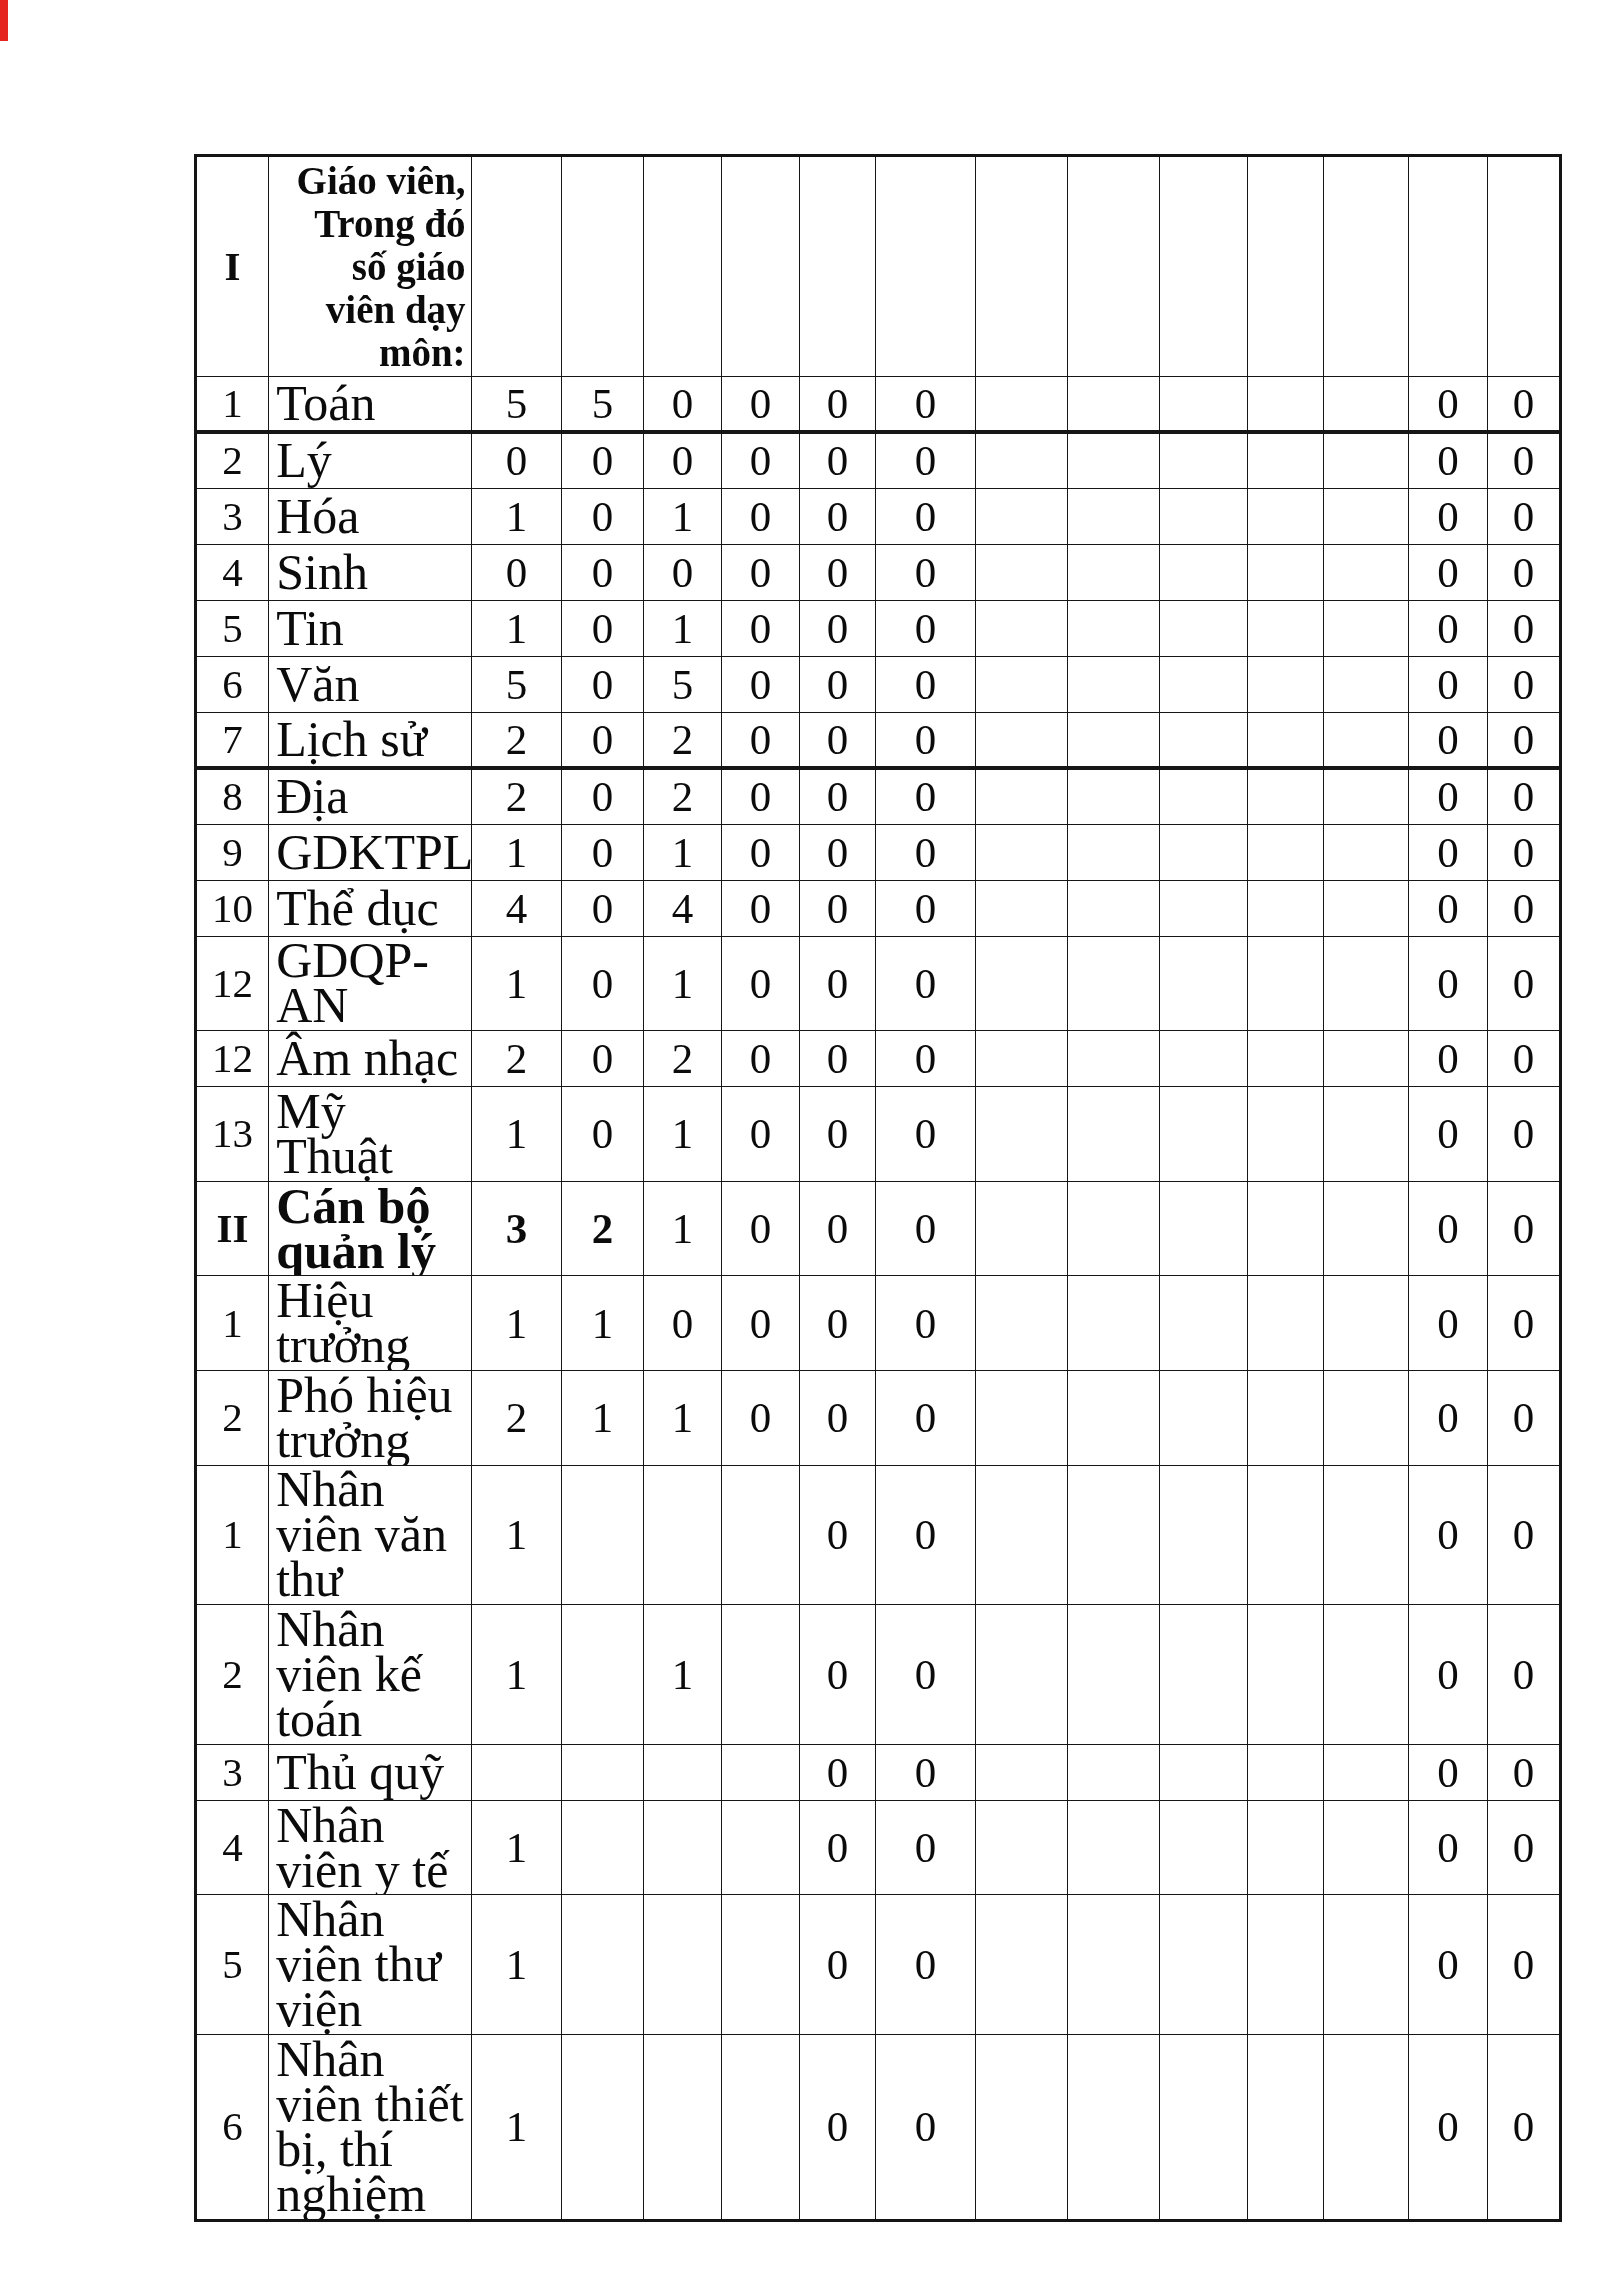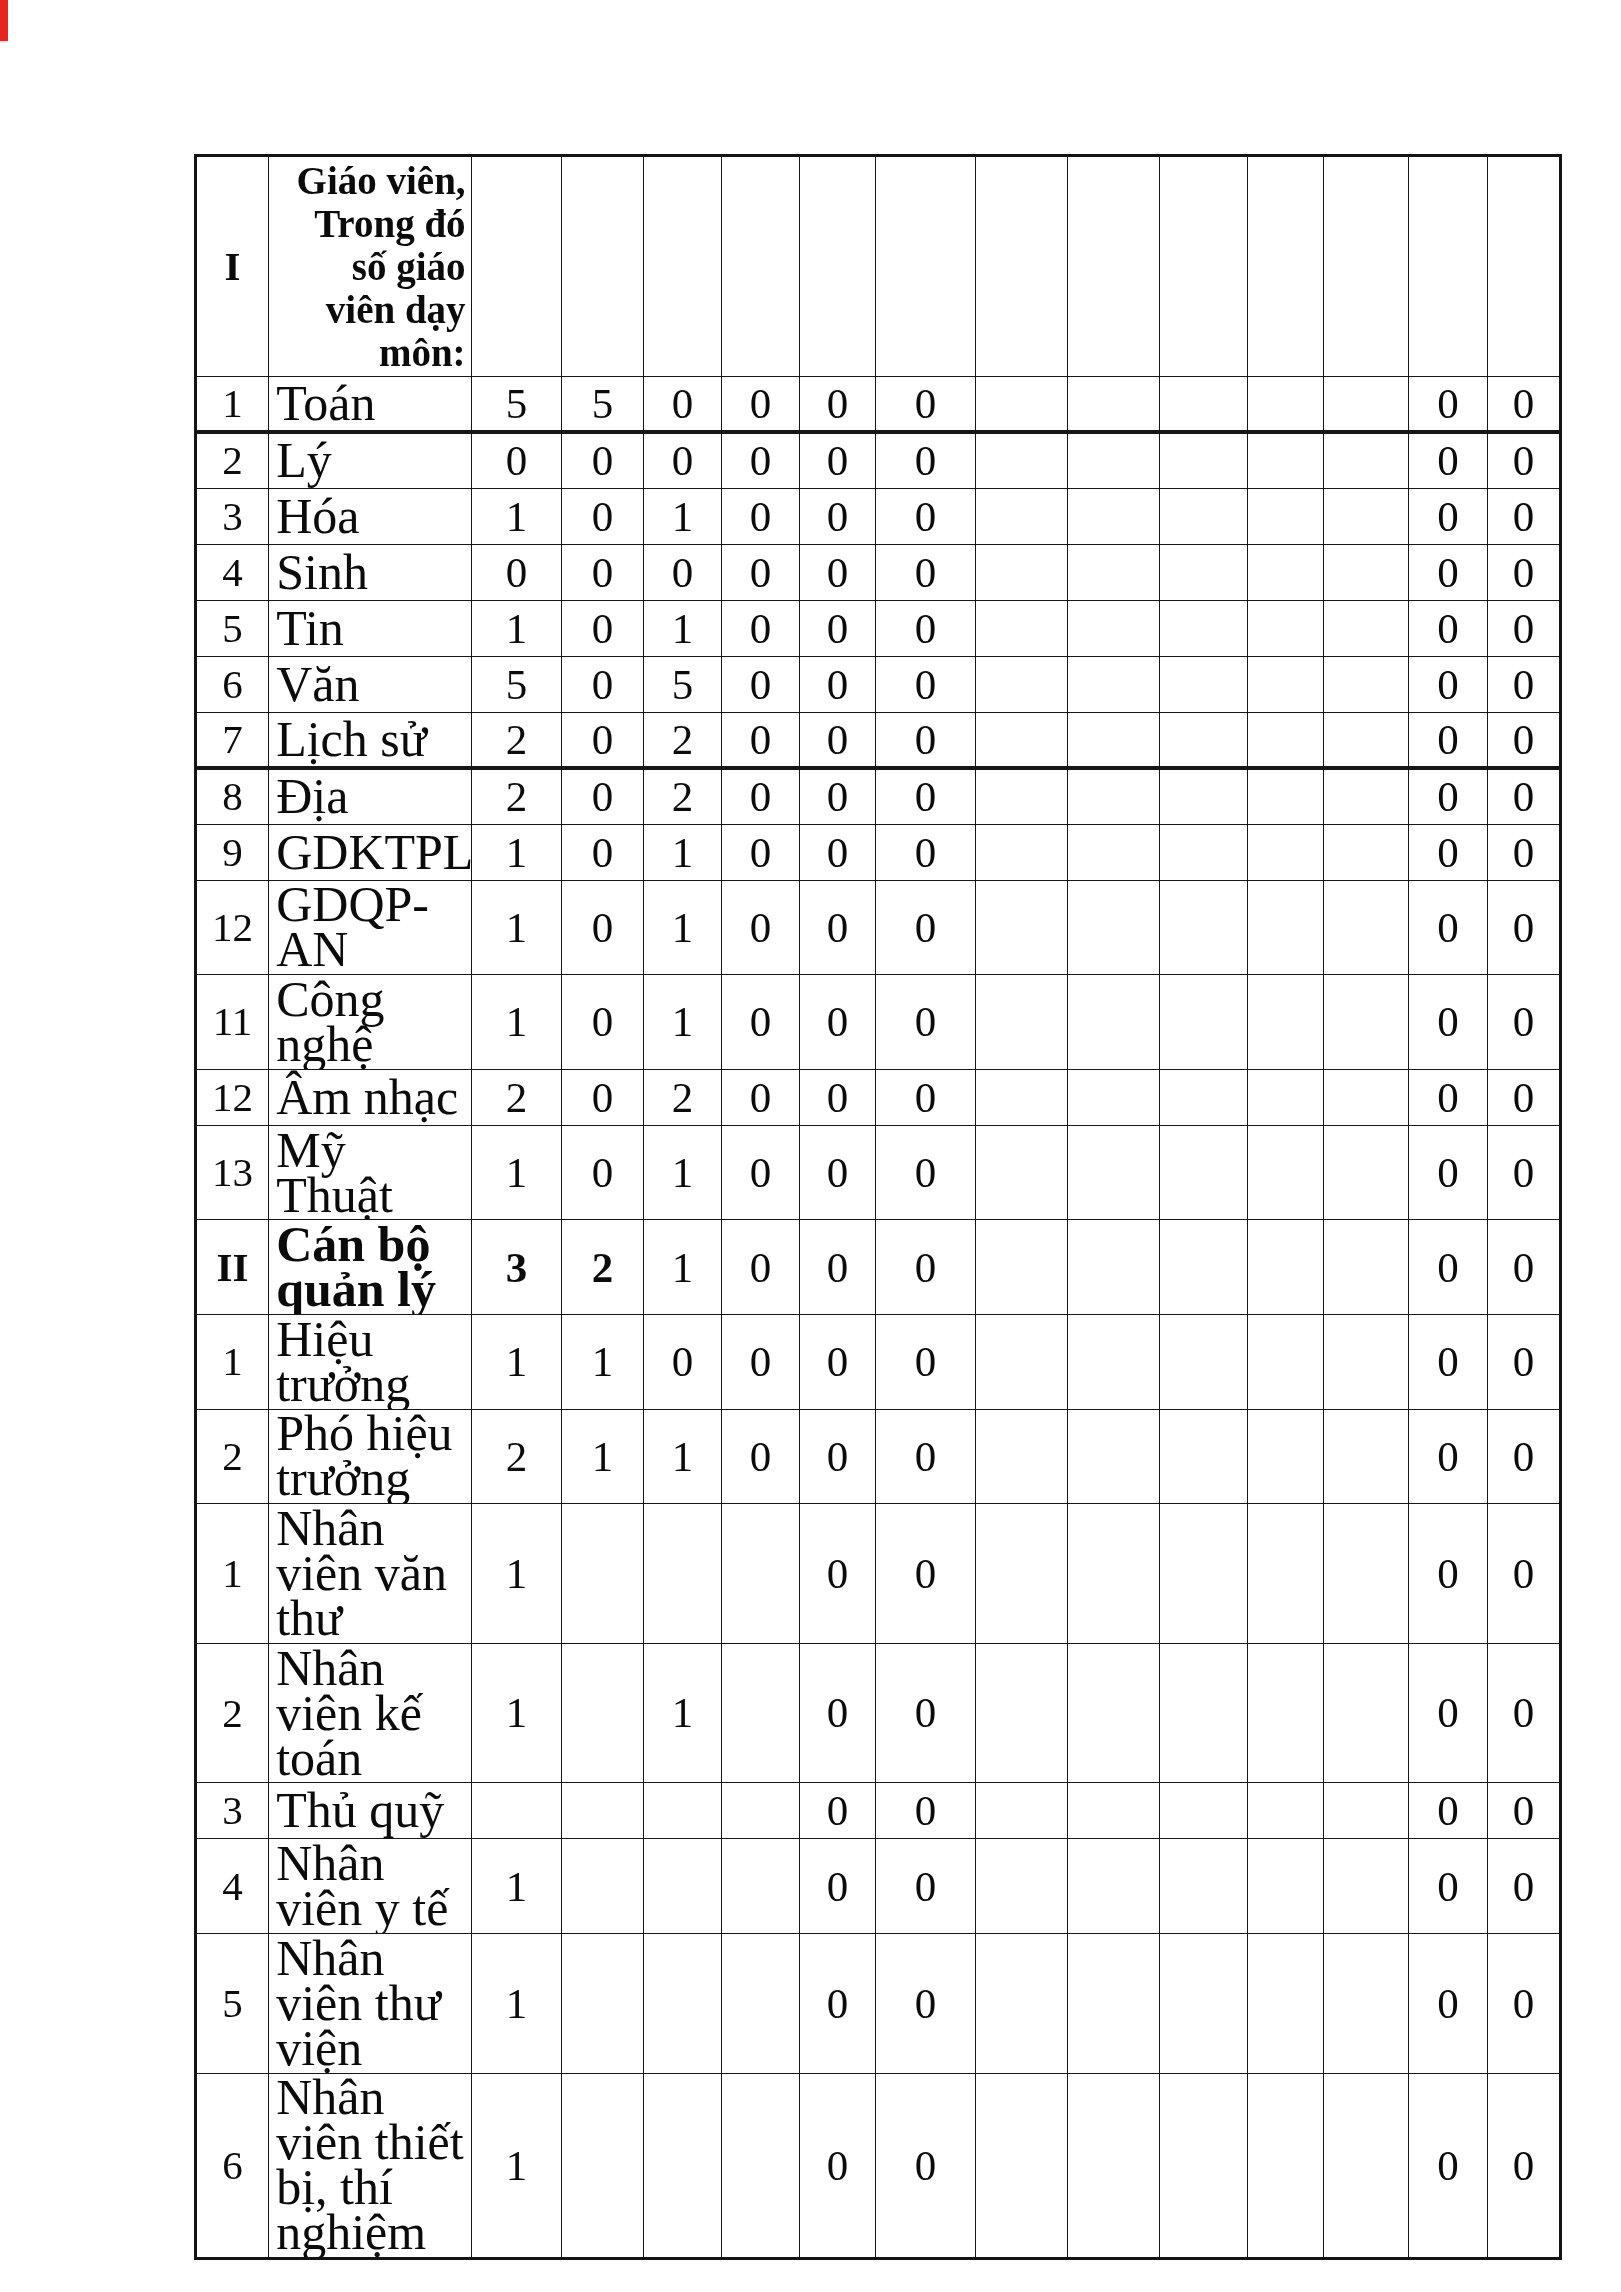--- a/index.html
+++ b/index.html
@@ -231,39 +231,39 @@
           <td class="c-v">0</td>
           <td class="c-e"></td>
           <td class="c-e"></td>
           <td class="c-e"></td>
           <td class="c-e"></td>
           <td class="c-e"></td>
           <td class="c-t">0</td>
           <td class="c-t">0</td>
         </tr>
         <tr class="rh-1">
+          <td class="c-num">10</td>
+          <td class="c-name">Thể dục</td>
+          <td class="c-v">4</td>
+          <td class="c-v">0</td>
+          <td class="c-v">4</td>
+          <td class="c-v">0</td>
+          <td class="c-v">0</td>
+          <td class="c-v">0</td>
+          <td class="c-e"></td>
+          <td class="c-e"></td>
+          <td class="c-e"></td>
+          <td class="c-e"></td>
+          <td class="c-e"></td>
+          <td class="c-t">0</td>
+          <td class="c-t">0</td>
+        </tr>
+        <tr class="rh-1">
           <td class="c-num">12</td>
           <td class="c-name">GDQP-AN</td>
-          <td class="c-v">1</td>
-          <td class="c-v">0</td>
-          <td class="c-v">1</td>
-          <td class="c-v">0</td>
-          <td class="c-v">0</td>
-          <td class="c-v">0</td>
-          <td class="c-e"></td>
-          <td class="c-e"></td>
-          <td class="c-e"></td>
-          <td class="c-e"></td>
-          <td class="c-e"></td>
-          <td class="c-t">0</td>
-          <td class="c-t">0</td>
-        </tr>
-        <tr class="rh-1">
-          <td class="c-num">11</td>
-          <td class="c-name">Công nghệ</td>
           <td class="c-v">1</td>
           <td class="c-v">0</td>
           <td class="c-v">1</td>
           <td class="c-v">0</td>
           <td class="c-v">0</td>
           <td class="c-v">0</td>
           <td class="c-e"></td>
           <td class="c-e"></td>
           <td class="c-e"></td>
           <td class="c-e"></td>

